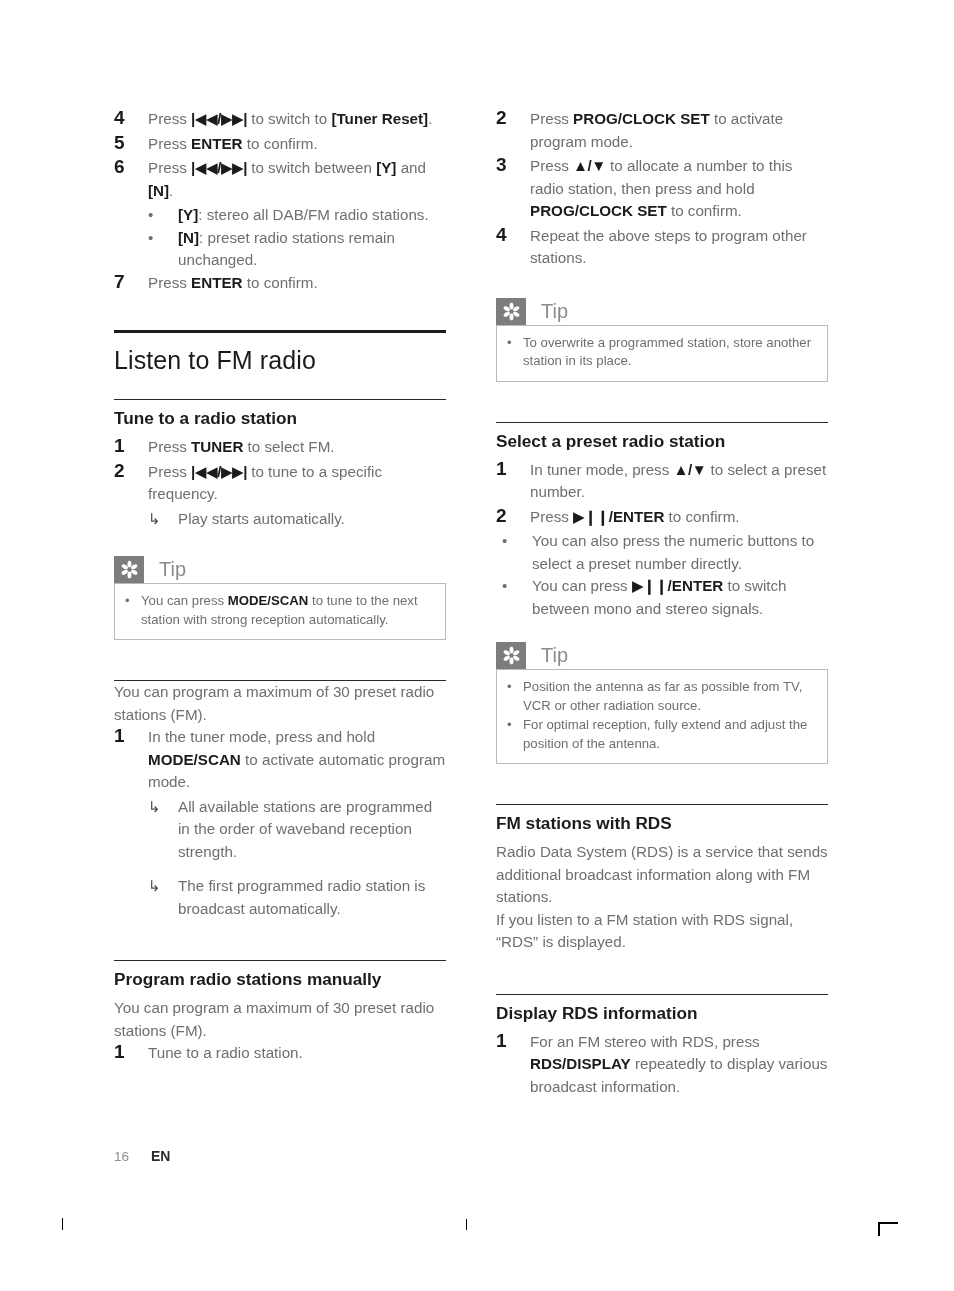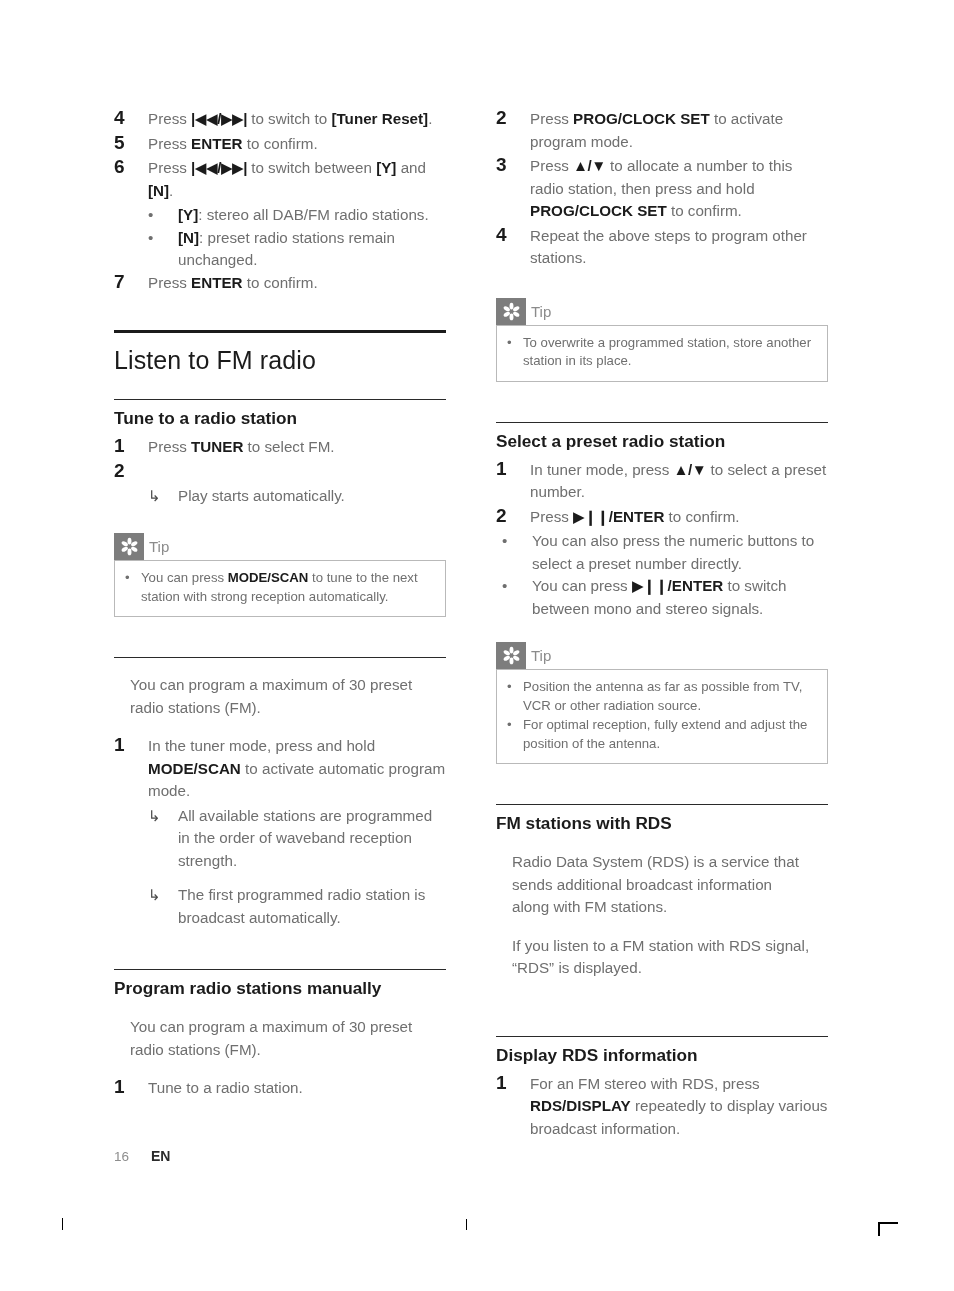--- a/index.html
+++ b/index.html
@@ -82,21 +82,21 @@
     flex: 0 0 30px;
     color: #4a4a4a;
     font-size: 15px;
   }
   .arrow-txt { flex: 1 1 auto; }
 
   .plain {
     font-size: 15.2px;
     line-height: 22.5px;
     color: #6f6f6f;
-    margin: 16px;
+    margin: 0;
   }
 
   
   .h1-rule {
     border-top: 3.2px solid #1b1b1b;
     margin: 0 0 0 0;
   }
   h1.title {
     font-size: 25px;
     font-weight: normal;
@@ -128,23 +128,23 @@
     width: 30px;
     height: 27px;
     background: #7d7d7d;
     display: flex;
     align-items: center;
     justify-content: center;
     flex: 0 0 30px;
   }
   .tip-icon svg { display: block; }
   .tip-label {
-    font-size: 15px;
+    font-size: 20px;
     color: #8b8b8b;
-    padding-left: 5px;
+    padding-left: 15px;
   }
   .tip-body {
     border: 1px solid #b9b9b9;
     padding: 8px 10px 10px 10px;
     box-sizing: border-box;
   }
   .tip-item {
     display: flex;
     align-items: flex-start;
     font-size: 13.2px;
@@ -234,20 +234,21 @@
 
     <div class="h2-rule"></div>
     <h2 class="sect">Tune to a radio station</h2>
 
     <div class="step">
       <div class="step-num">1</div>
       <div class="step-txt"><span>Press </span><span class="b">TUNER</span><span> to select FM.</span></div>
     </div>
     <div class="step">
       <div class="step-num">2</div>
+      <div class="step-txt"><span>Press </span><span class="glyph">|◀◀/▶▶|</span><span> to tune to a specific frequency.</span></div>
     </div>
 
     <div class="arrow">
       <div class="arrow-mark">↳</div>
       <div class="arrow-txt">Play starts automatically.</div>
     </div>
 
     <div class="sp26"></div>
 
     <div class="tip">

